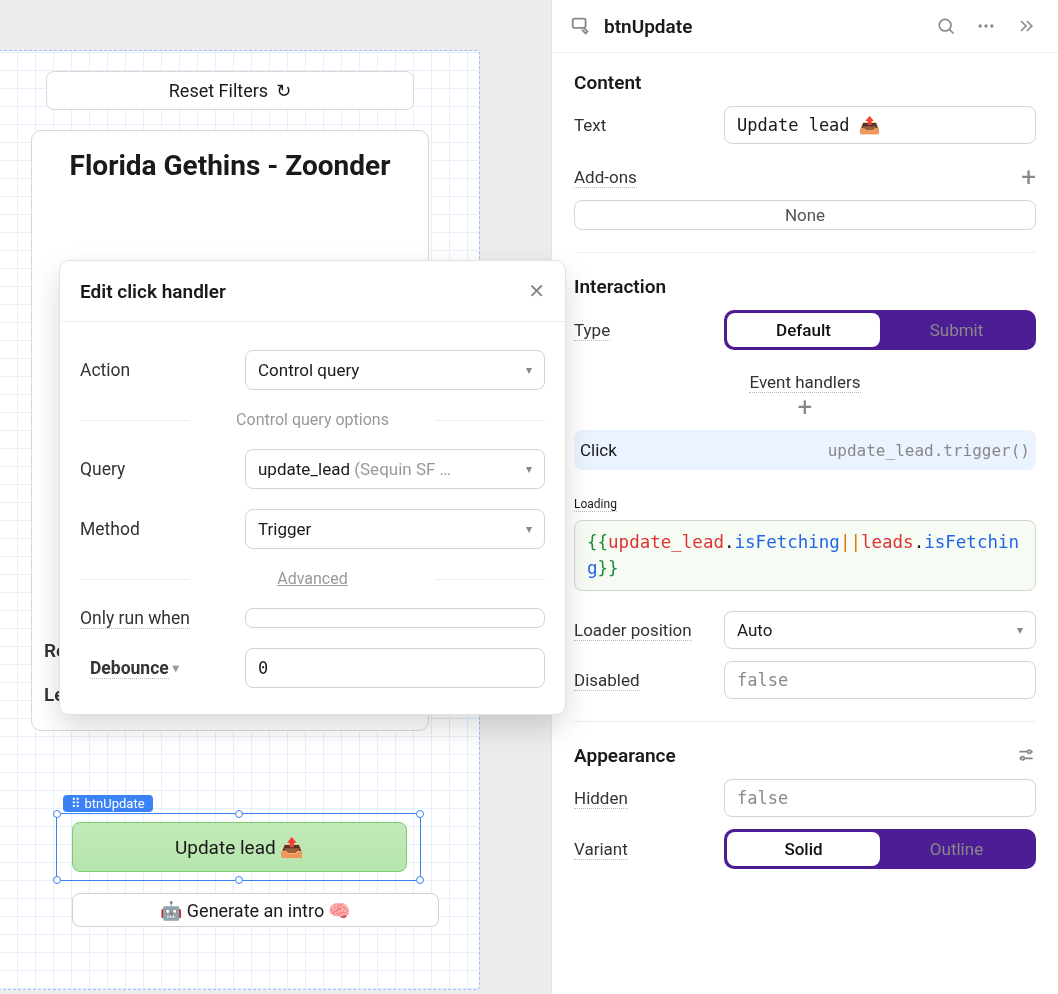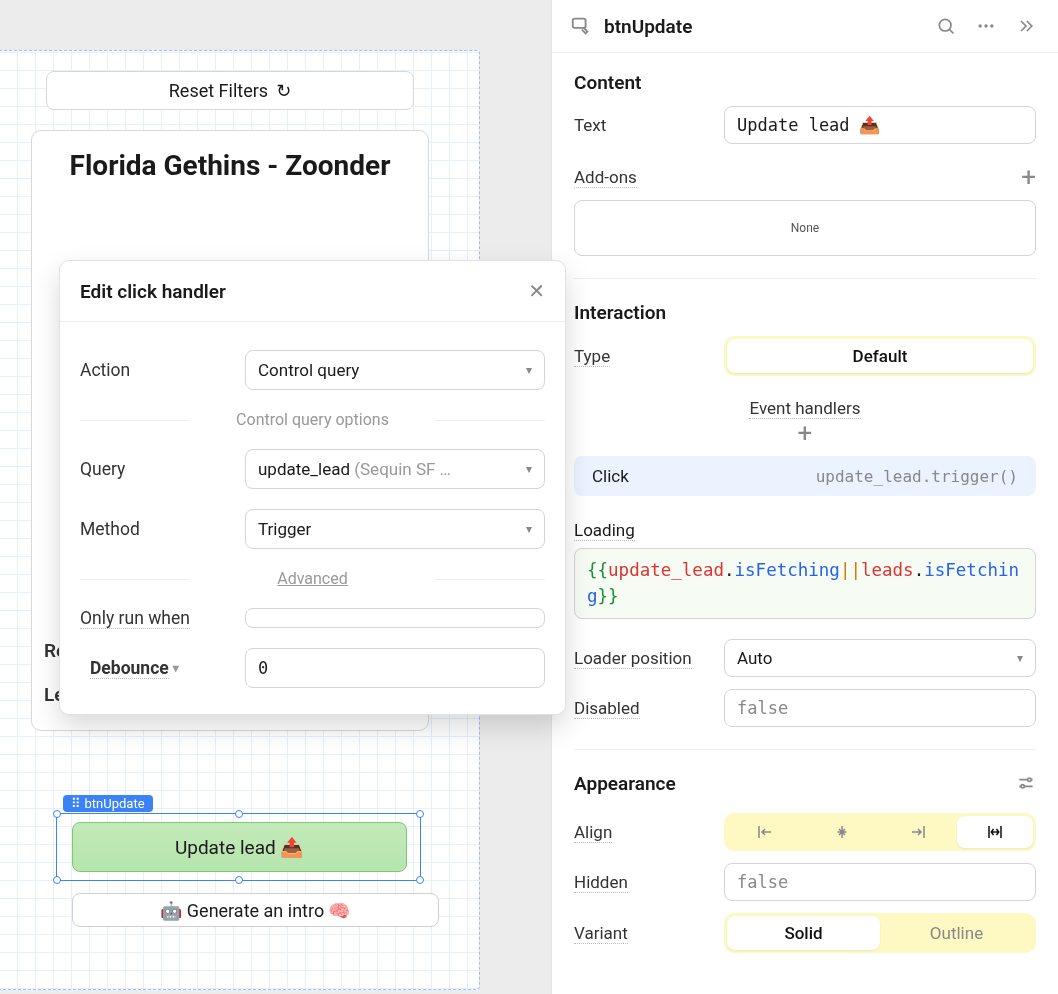--- a/index.html
+++ b/index.html
@@ -54,27 +54,27 @@
 .insp-body { padding: 18px 22px; overflow-y:auto; }
 .section-title { font-size:19px; font-weight:650; margin-top: 10px; margin-bottom: 12px; }
 .section-title:first-child{margin-top:0;}
 .prop-row { display:flex; align-items:center; margin: 12px 0; }
 .prop-label { width:150px; font-size:17px; color:#333; }
 .dotted-u { border-bottom: 1px dotted #bbb; display:inline; }
 .prop-input { flex:1; border:1px solid #d4d4d4; border-radius:8px; padding:7px 12px; font-size:17px; font-family: ui-monospace, Menlo, Consolas, monospace; background:#fff; min-height:38px; display:flex; align-items:center;}
 .prop-input.plain{font-family:inherit;}
 .addons-row { display:flex; align-items:center; justify-content:space-between; }
 .plus-btn { font-size:26px; color:#888; cursor:pointer; }
-.none-box { border:1px solid #d4d4d4; border-radius:8px; text-align:center; padding:20px; color:#555; font-size:12px; margin-top:8px; }
+.none-box { border:1px solid #d4d4d4; border-radius:8px; text-align:center; padding:4px; color:#555; font-size:17px; margin-top:8px; }
 .divider { border:none; border-top:1px solid #eee; margin:22px 0; }
-.seg { display:flex; background:#fef9c3; border-radius:10px; padding:3px; flex:1; }
+.seg { display:flex; background:#4c1d95; border-radius:10px; padding:3px; flex:1; }
 .seg div { flex:1; text-align:center; padding:7px 0; font-size:17px; color:#888; border-radius:8px; cursor:pointer;}
 .seg .active { background:#fff; color:#111; box-shadow:0 1px 2px rgba(0,0,0,0.08); font-weight:500;}
 .seg.icons div { padding: 7px 0; }
-.event-row { background:#eaf3ff; border-radius:8px; padding:10px 18px; display:flex; align-items:center; justify-content:space-between; font-size:17px; margin-top:8px; }
+.event-row { background:#eaf3ff; border-radius:8px; padding:10px 6px; display:flex; align-items:center; justify-content:space-between; font-size:17px; margin-top:8px; }
 .event-row .code { font-family: ui-monospace, Menlo, Consolas, monospace; color:#888; font-size:16px;}
 .code-box { border:1px solid #d4d4d4; border-radius:8px; padding:8px 12px; font-family: ui-monospace, Menlo, Consolas, monospace; font-size:17.5px; background:#f6fcf3; line-height:1.5; margin-top:8px; word-break:break-all;}
 .code-box .br { color:#1e8e3e; }
 .code-box .nm { color:#d33; }
 .code-box .prop { color:#2563eb; }
 .code-box .op { color:#d97706; }
 .sliders-icon { color:#888; }
 .select-chev { margin-left:auto; color:#999; font-size:12px; }
 
 svg{display:block;}
@@ -233,34 +233,35 @@
     <div class="none-box">None</div>
 
     <hr class="divider">
 
     <div class="section-title">Interaction</div>
 
     <div class="prop-row">
       <div class="prop-label"><span class="dotted-u">Type</span></div>
       <div class="seg">
         <div class="active">Default</div>
+        <div>Submit</div>
       </div>
     </div>
 
     <div class="addons-row" style="margin-top:22px;flex-direction:column;">
       <div class="prop-label" style="width:auto;"><span class="dotted-u">Event handlers</span></div>
       <div class="plus-btn">+</div>
     </div>
     <div class="event-row">
       <span>Click</span>
       <span class="code">update_lead.trigger()</span>
     </div>
 
     <div style="margin-top:24px;">
-      <span class="dotted-u" style="font-size:17px;">Loading</span>
+      <span class="dotted-u" style="font-size:12px;">Loading</span>
     </div>
     <div class="code-box">
       <span class="br">{{</span><span class="nm">update_lead</span><span>.</span><span class="prop">isFetching</span><span class="op">||</span><span class="nm">leads</span><span>.</span><span class="prop">isFetching</span><span class="br">}}</span>
     </div>
 
     <div class="prop-row" style="margin-top:20px;">
       <div class="prop-label"><span class="dotted-u">Loader position</span></div>
       <div class="prop-input plain" style="justify-content:space-between;">
         <span>Auto</span>
         <span class="chev">▾</span>
@@ -278,45 +279,20 @@
       <div class="section-title" style="margin:0;">Appearance</div>
       <span class="sliders-icon">
         <svg width="20" height="20" viewBox="0 0 24 24" fill="none" stroke="currentColor" stroke-width="2">
             <path d="M4 8h10M18 8h2M4 16h2M10 16h10"></path>
             <circle cx="16" cy="8" r="2"></circle>
             <circle cx="8" cy="16" r="2"></circle>
           </svg>
       </span>
     </div>
 
-    <div class="prop-row" style="margin-top:18px;">
-      <div class="prop-label"><span class="dotted-u">Align</span></div>
-      <div class="seg icons">
-        <div>
-            <svg width="18" height="18" viewBox="0 0 24 24" stroke="#888" stroke-width="2" fill="none" style="margin:auto;">
-              <path d="M4 4v16M8 12h12M12 8l-4 4 4 4"></path>
-            </svg>
-          </div>
-        <div>
-            <svg width="18" height="18" viewBox="0 0 24 24" stroke="#888" stroke-width="2" fill="none" style="margin:auto;">
-              <path d="M12 4v16M6 12h12M8 8l4 4-4 4M16 8l-4 4 4 4"></path>
-            </svg>
-          </div>
-        <div>
-            <svg width="18" height="18" viewBox="0 0 24 24" stroke="#888" stroke-width="2" fill="none" style="margin:auto;">
-              <path d="M20 4v16M4 12h12M12 8l4 4-4 4"></path>
-            </svg>
-          </div>
-        <div class="active">
-            <svg width="18" height="18" viewBox="0 0 24 24" stroke="#111" stroke-width="2" fill="none" style="margin:auto;">
-              <path d="M4 4v16M20 4v16M8 12h8M10 8l-3 4 3 4M14 8l3 4-3 4"></path>
-            </svg>
-          </div>
-      </div>
-    </div>
 
     <div class="prop-row">
       <div class="prop-label"><span class="dotted-u">Hidden</span></div>
       <div class="prop-input" style="color:#888;">false</div>
     </div>
 
     <div class="prop-row">
       <div class="prop-label"><span class="dotted-u">Variant</span></div>
       <div class="seg">
         <div class="active">Solid</div>

